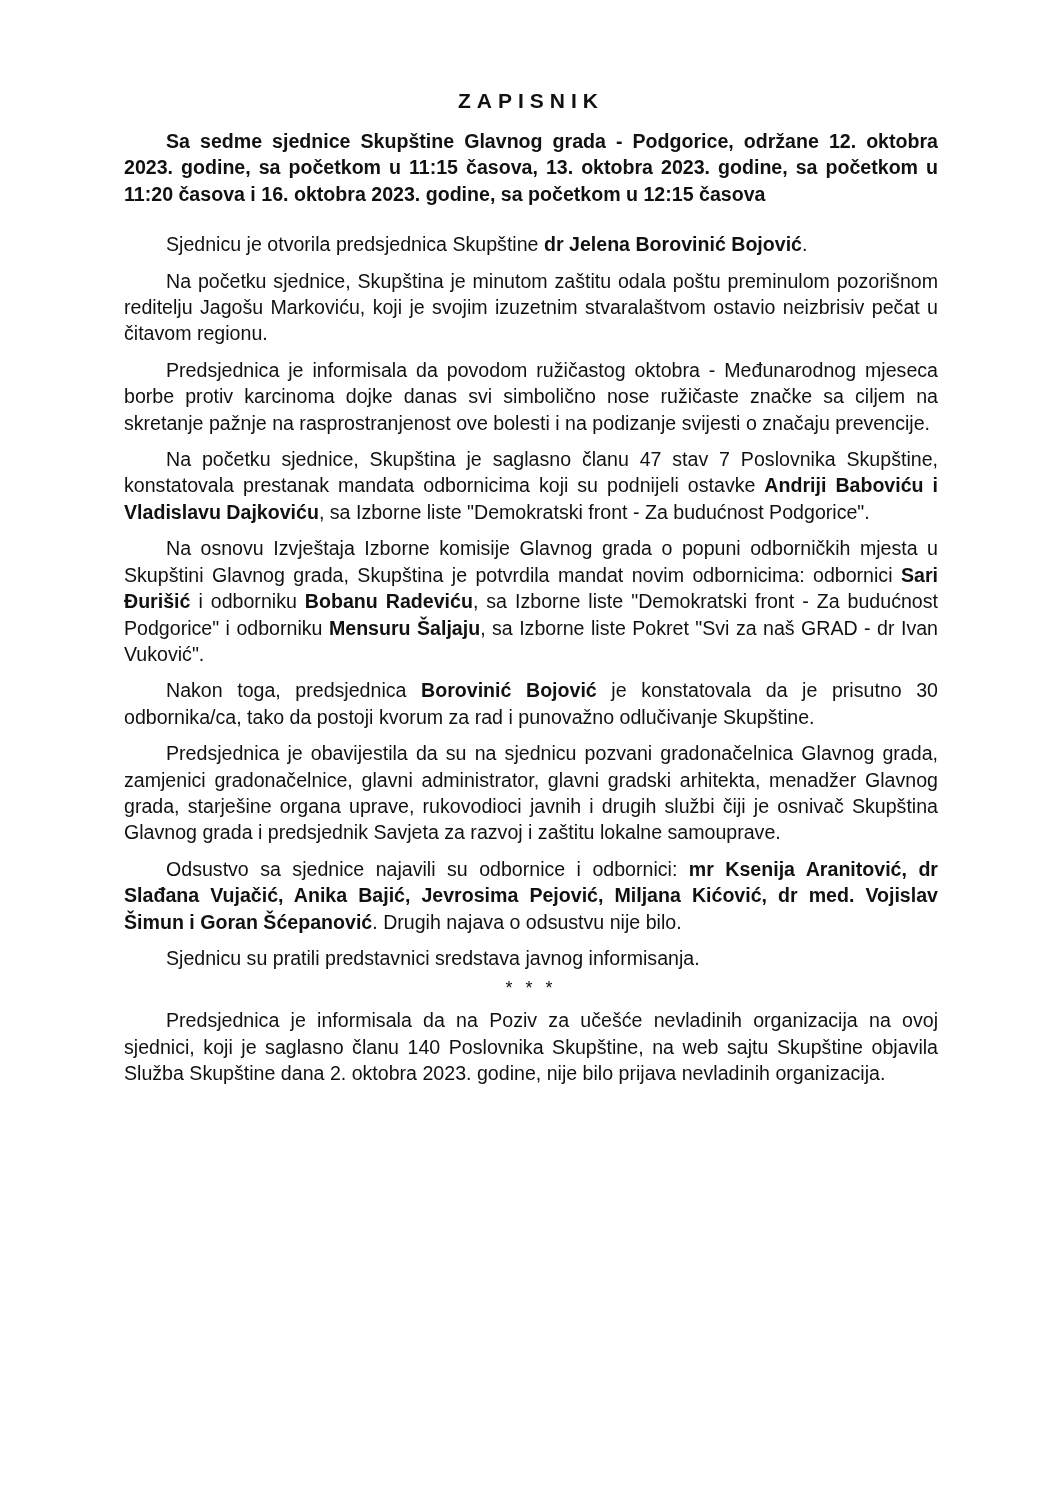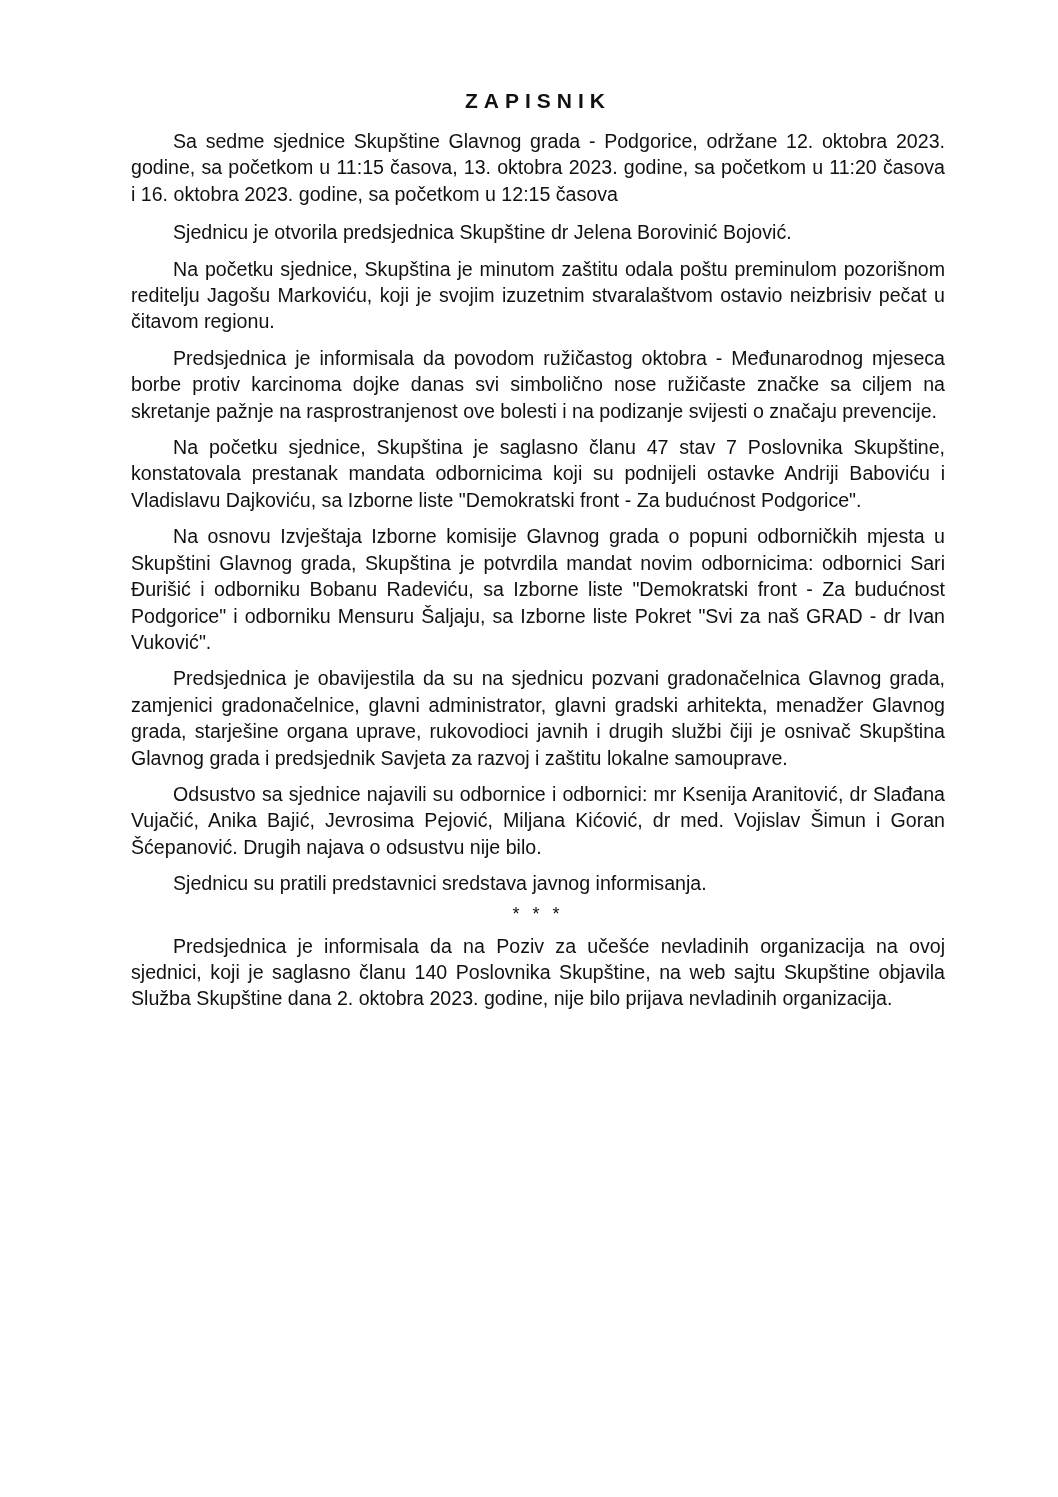--- a/index.html
+++ b/index.html
@@ -6,42 +6,42 @@
     body {
       width: 1058px;
       height: 1497px;
       position: relative;
       overflow: hidden;
       font-family: "Liberation Sans", sans-serif;
       color: #111111;
     }
     .page {
       position: absolute;
-      left: 131px;
+      left: 124px;
       top: 88px;
       width: 814px;
     }
     .title {
       text-align: center;
       font-weight: bold;
       font-size: 21px;
       letter-spacing: 6px;
       margin: 0 0 14px 0;
       line-height: 26px;
     }
     p {
       margin: 0 0 10px 0;
       font-size: 19.6px;
       line-height: 26.4px;
       text-align: justify;
       text-indent: 42px;
       font-stretch: condensed;
     }
-    p.intro { font-weight: normal; margin-bottom: 12px; }
-    b { font-weight: normal; }
+    p.intro { font-weight: bold; margin-bottom: 24px; }
+    b { font-weight: bold; }
     .stars {
       text-align: center;
       font-size: 18px;
       line-height: 18px;
       margin: -2px 0 10px 0;
       letter-spacing: 4px;
     }
   </style>
 </head>
 <body>
@@ -55,20 +55,21 @@
 
   <p>Na početku sjednice, Skupština je minutom zaštitu odala poštu preminulom pozorišnom reditelju Jagošu Markoviću, koji je svojim izuzetnim stvaralaštvom ostavio neizbrisiv pečat u čitavom regionu.</p>
 
   <p>Predsjednica je informisala da povodom ružičastog oktobra - Međunarodnog mjeseca borbe protiv karcinoma dojke danas svi simbolično nose ružičaste značke sa ciljem na skretanje pažnje na rasprostranjenost ove bolesti i na podizanje svijesti o značaju prevencije.</p>
 
   <p><span>Na početku sjednice, Skupština je saglasno članu 47 stav 7 Poslovnika Skupštine, konstatovala prestanak mandata odbornicima koji su podnijeli ostavke </span><b>Andriji Baboviću i Vladislavu Dajkoviću</b><span>, sa Izborne liste "Demokratski front - Za budućnost Podgorice".</span></p>
 
   <p><span>Na osnovu Izvještaja Izborne komisije Glavnog grada o popuni odborničkih mjesta u Skupštini Glavnog grada, Skupština je potvrdila mandat novim odbornicima: odbornici </span><b>Sari Đurišić</b><span> i odborniku </span><b>Bobanu Radeviću</b><span>, sa Izborne liste "Demokratski front - Za budućnost Podgorice" i odborniku </span><b>Mensuru Šaljaju</b><span>, sa Izborne liste Pokret "Svi za naš GRAD - dr Ivan Vuković".</span></p>
 
 
+  <p><span>Nakon toga, predsjednica </span><b>Borovinić Bojović</b><span> je konstatovala da je prisutno 30 odbornika/ca, tako da postoji kvorum za rad i punovažno odlučivanje Skupštine.</span></p>
 
   <p>Predsjednica je obavijestila da su na sjednicu pozvani gradonačelnica Glavnog grada, zamjenici gradonačelnice, glavni administrator, glavni gradski arhitekta, menadžer Glavnog grada, starješine organa uprave, rukovodioci javnih i drugih službi čiji je osnivač Skupština Glavnog grada i predsjednik Savjeta za razvoj i zaštitu lokalne samouprave.</p>
 
   <p><span>Odsustvo sa sjednice najavili su odbornice i odbornici: </span><b>mr Ksenija Aranitović, dr Slađana Vujačić, Anika Bajić, Jevrosima Pejović, Miljana Kićović, dr med. Vojislav Šimun i Goran Šćepanović</b><span>. Drugih najava o odsustvu nije bilo.</span></p>
 
   <p>Sjednicu su pratili predstavnici sredstava javnog informisanja.</p>
 
   <div class="stars">* * *</div>
 
   <p>Predsjednica je informisala da na Poziv za učešće nevladinih organizacija na ovoj sjednici, koji je saglasno članu 140 Poslovnika Skupštine, na web sajtu Skupštine objavila Služba Skupštine dana 2. oktobra 2023. godine, nije bilo prijava nevladinih organizacija.</p>

